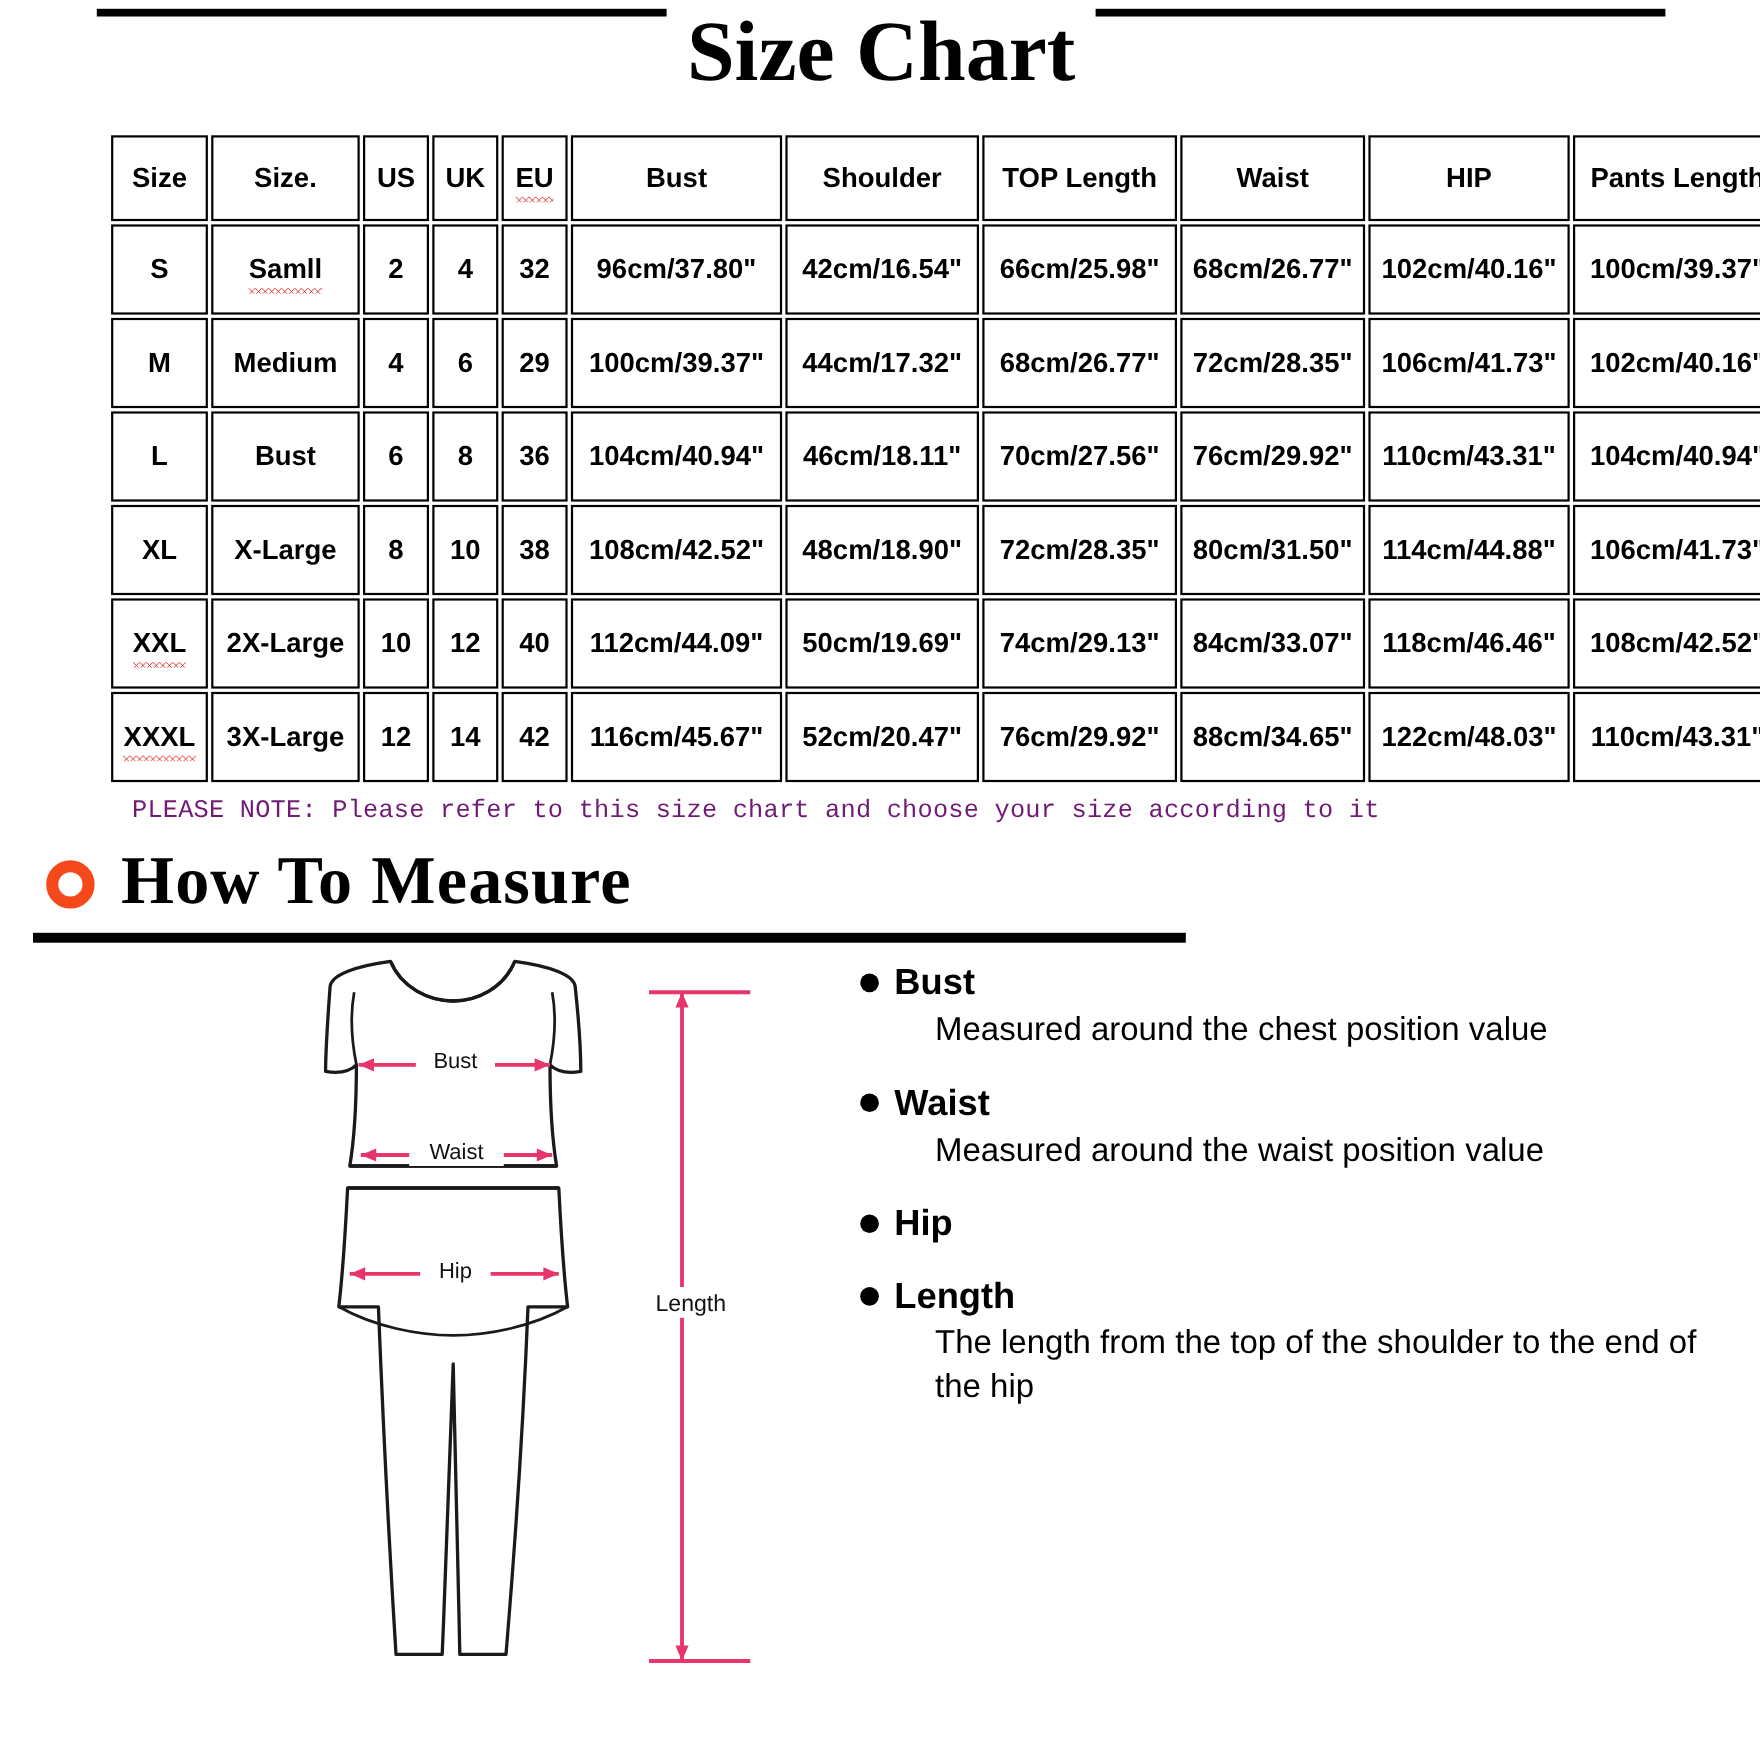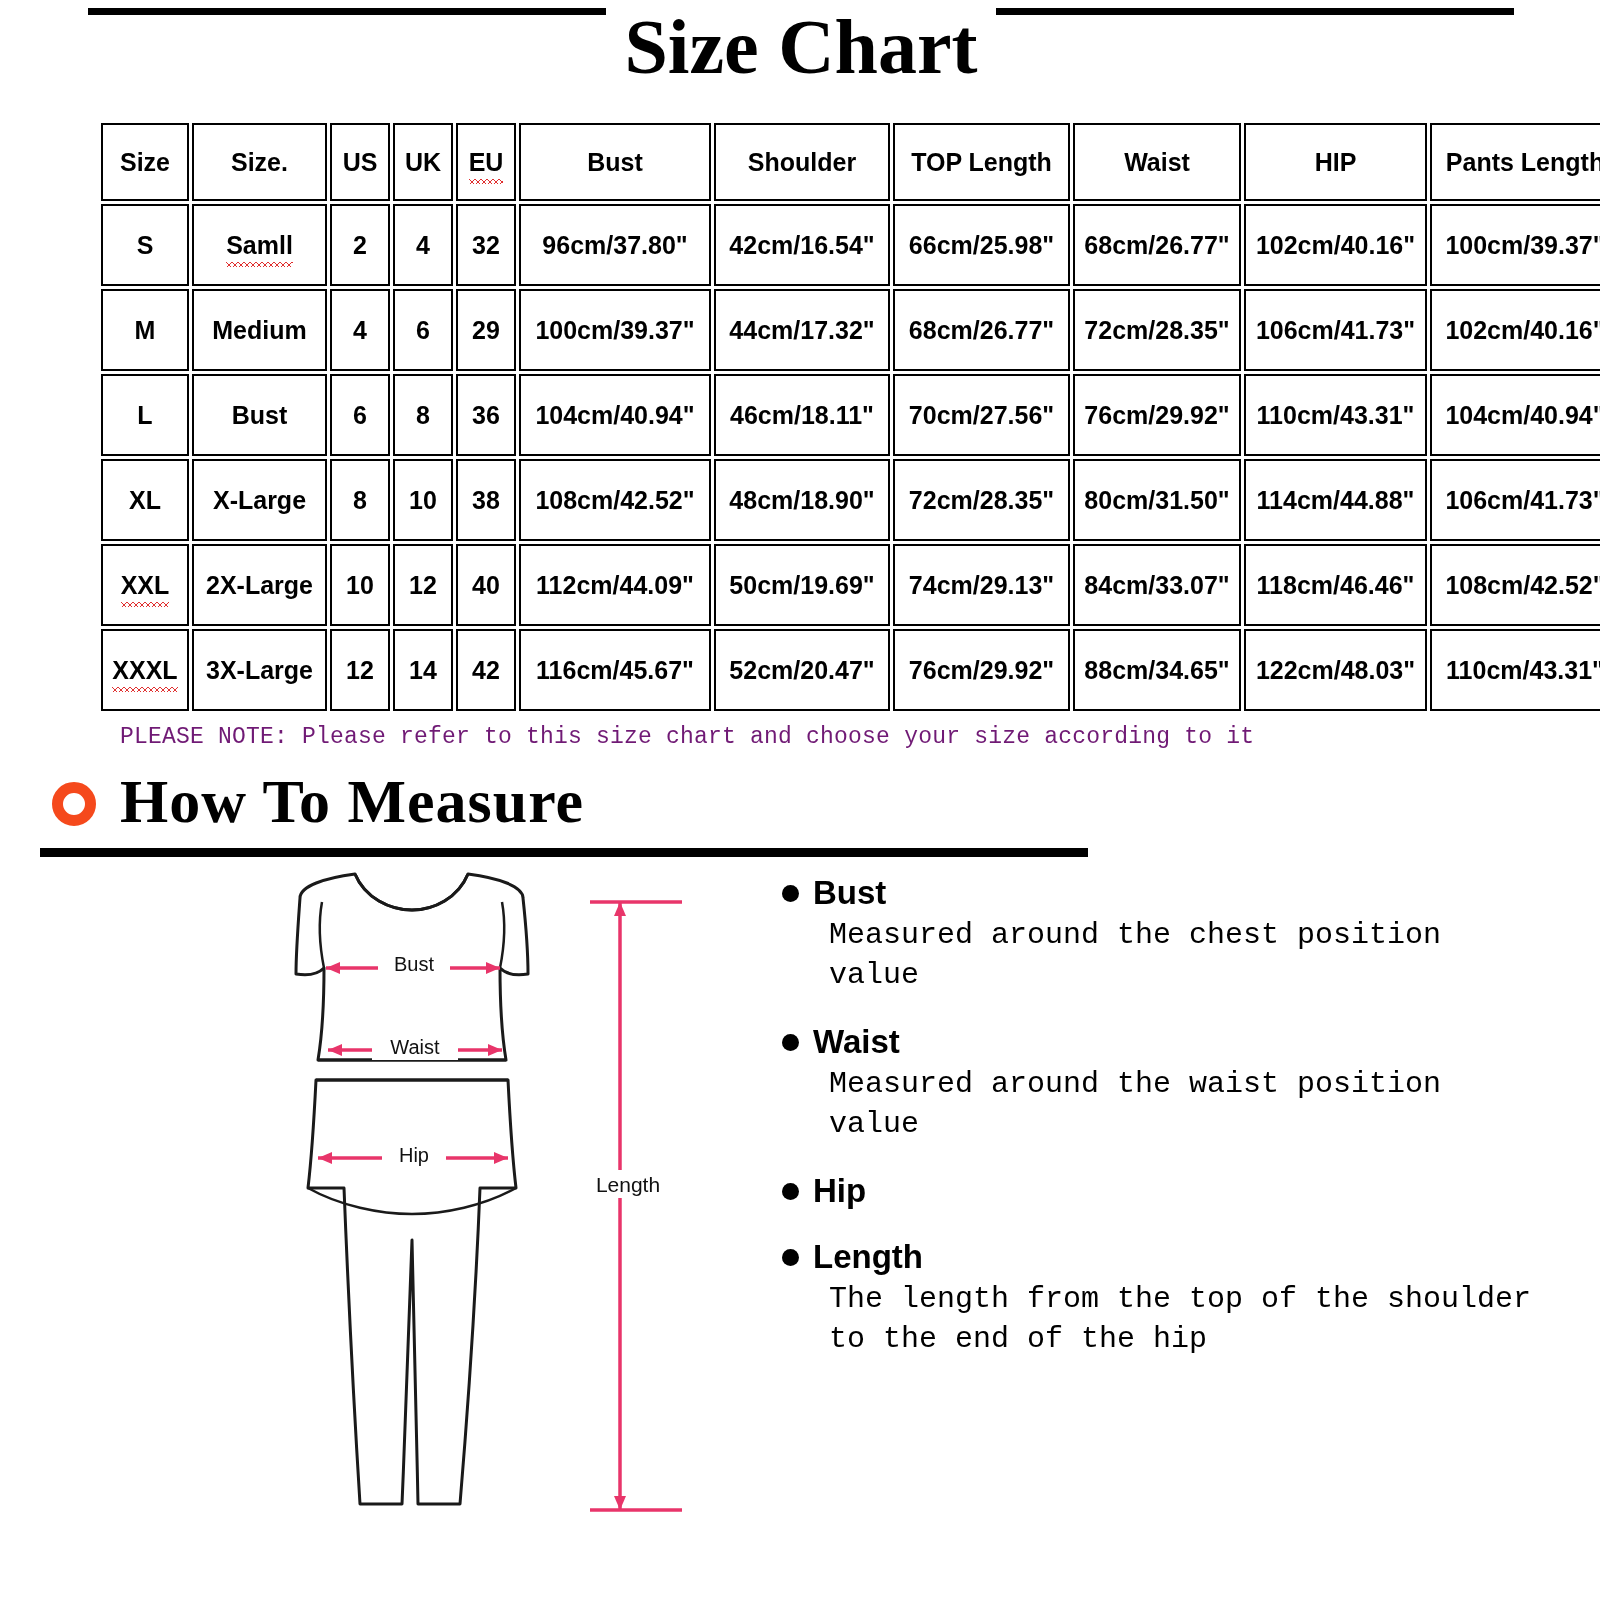--- a/index.html
+++ b/index.html
@@ -100,21 +100,21 @@
   .note {
     color: #701a75;
     font-family: "Liberation Mono", monospace;
     font-size: 23px;
     margin: 10px 0 16px 120px;
     letter-spacing: 0.2px;
   }
 
   
   .howto {
-    margin: 8px 0 0 10px;
+    margin: 8px 0 0 0;
     position: relative;
     height: 92px;
   }
   .howto-ring {
     position: absolute;
     left: 42px;
     top: 16px;
     width: 44px;
     height: 44px;
     border: 11px solid #f5491c;
@@ -169,24 +169,24 @@
     margin-bottom: 4px;
   }
   .bullet {
     width: 17px; height: 17px;
     background: #000;
     border-radius: 50%;
     display: inline-block;
     margin-left: 12px;
   }
   .def-desc {
-    font-family: Liberation Mono, monospace;
+    font-family: Liberation Sans, sans-serif;
     font-size: 30px;
     line-height: 1.32;
-    margin-left: 59px;
+    margin-left: 80px;
     max-width: 720px;
   }
 </style>
 </head>
 <body>
 
 <div class="title-row">
   <div class="title-rule left"></div>
   <div class="title-text">Size Chart</div>
   <div class="title-rule right"></div>

